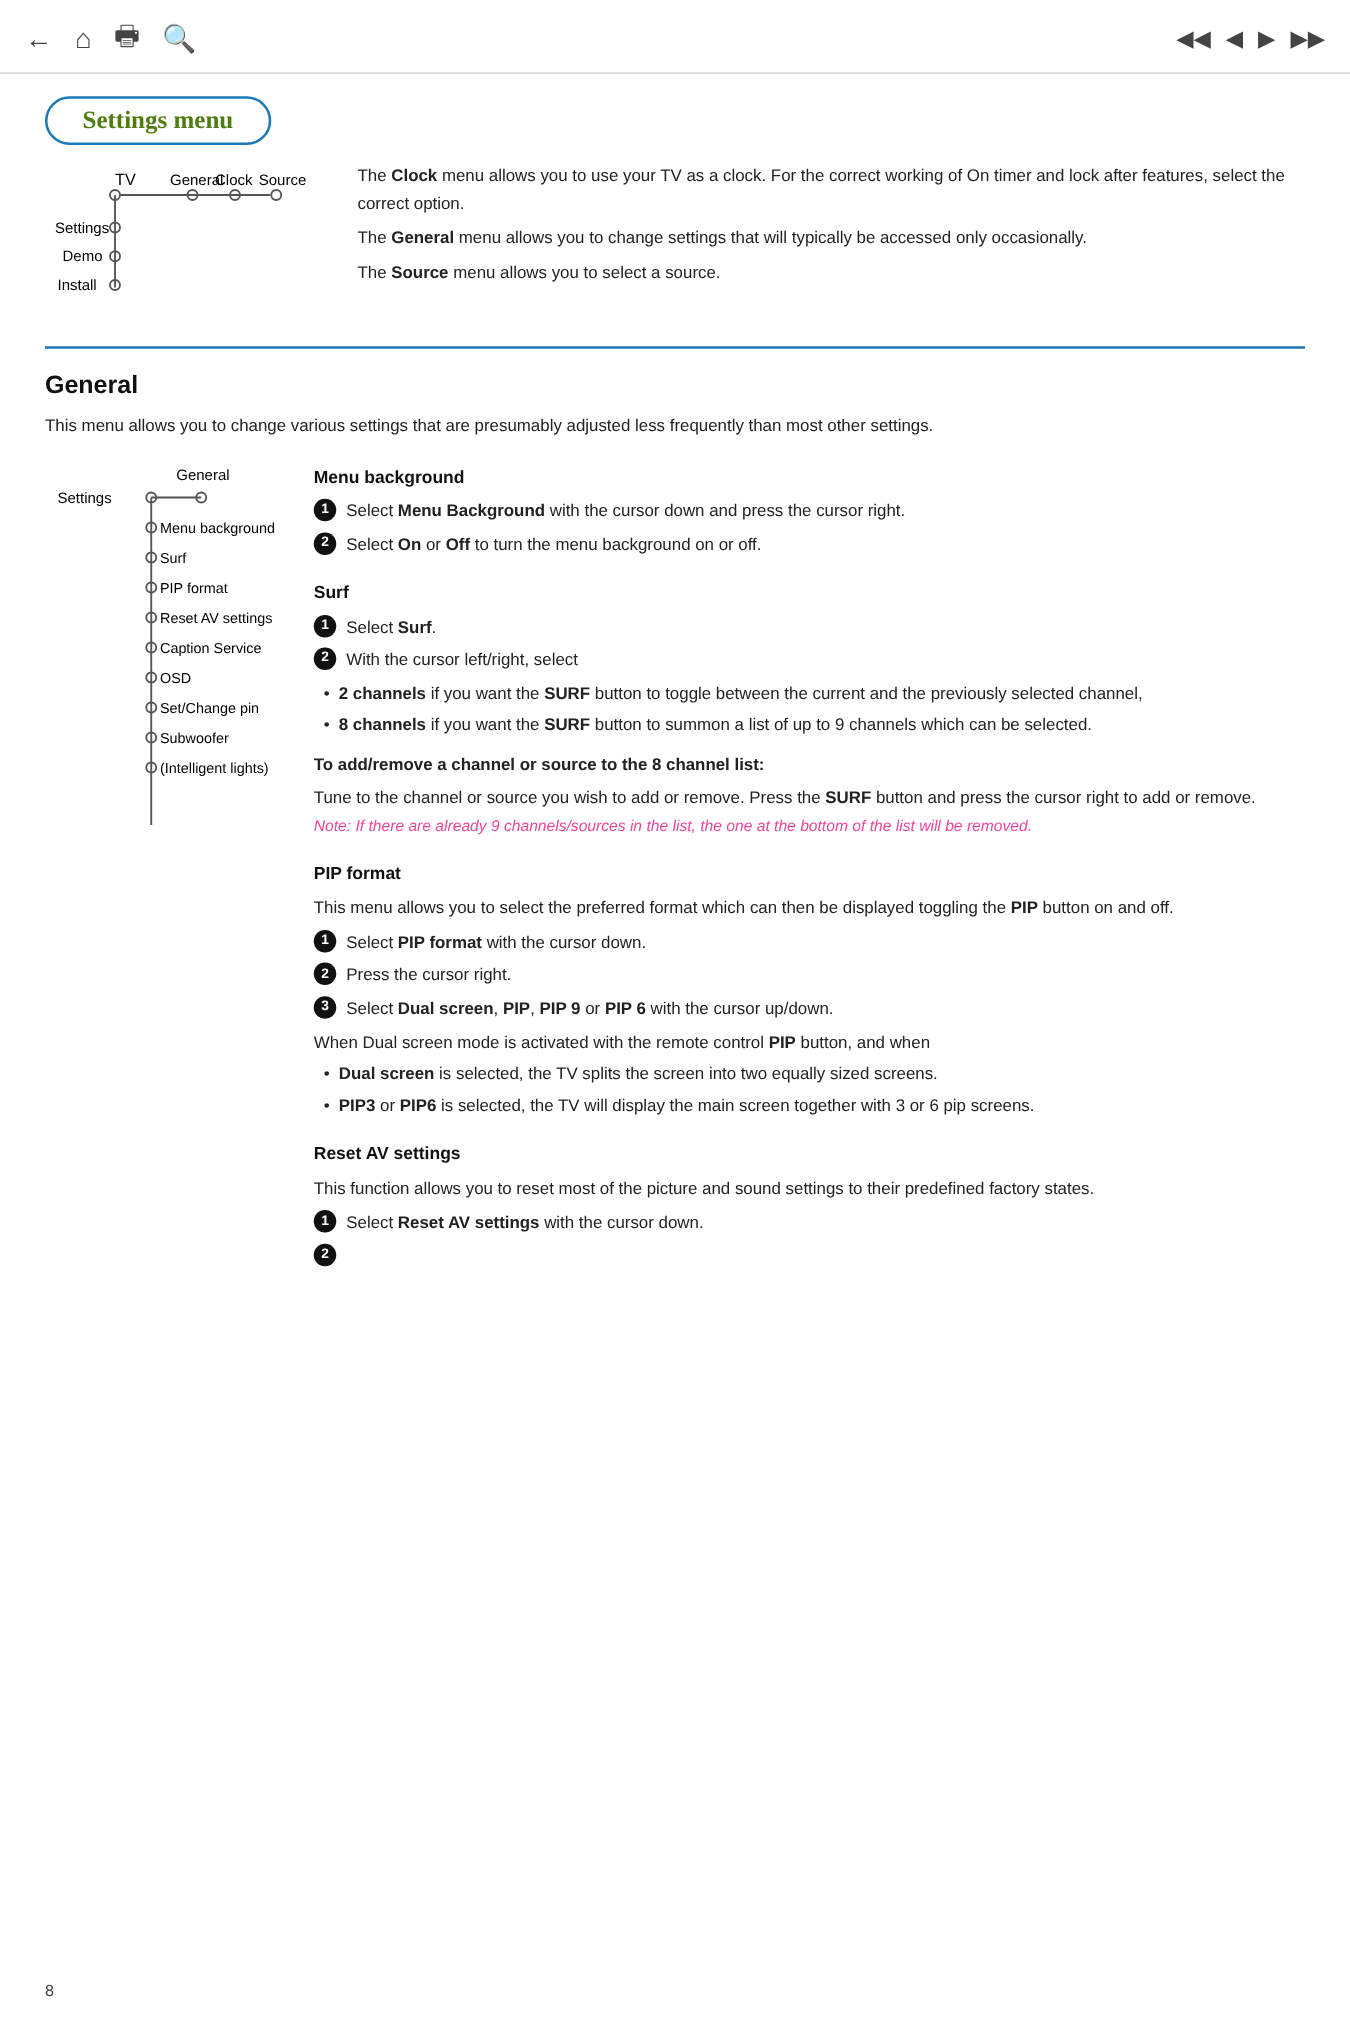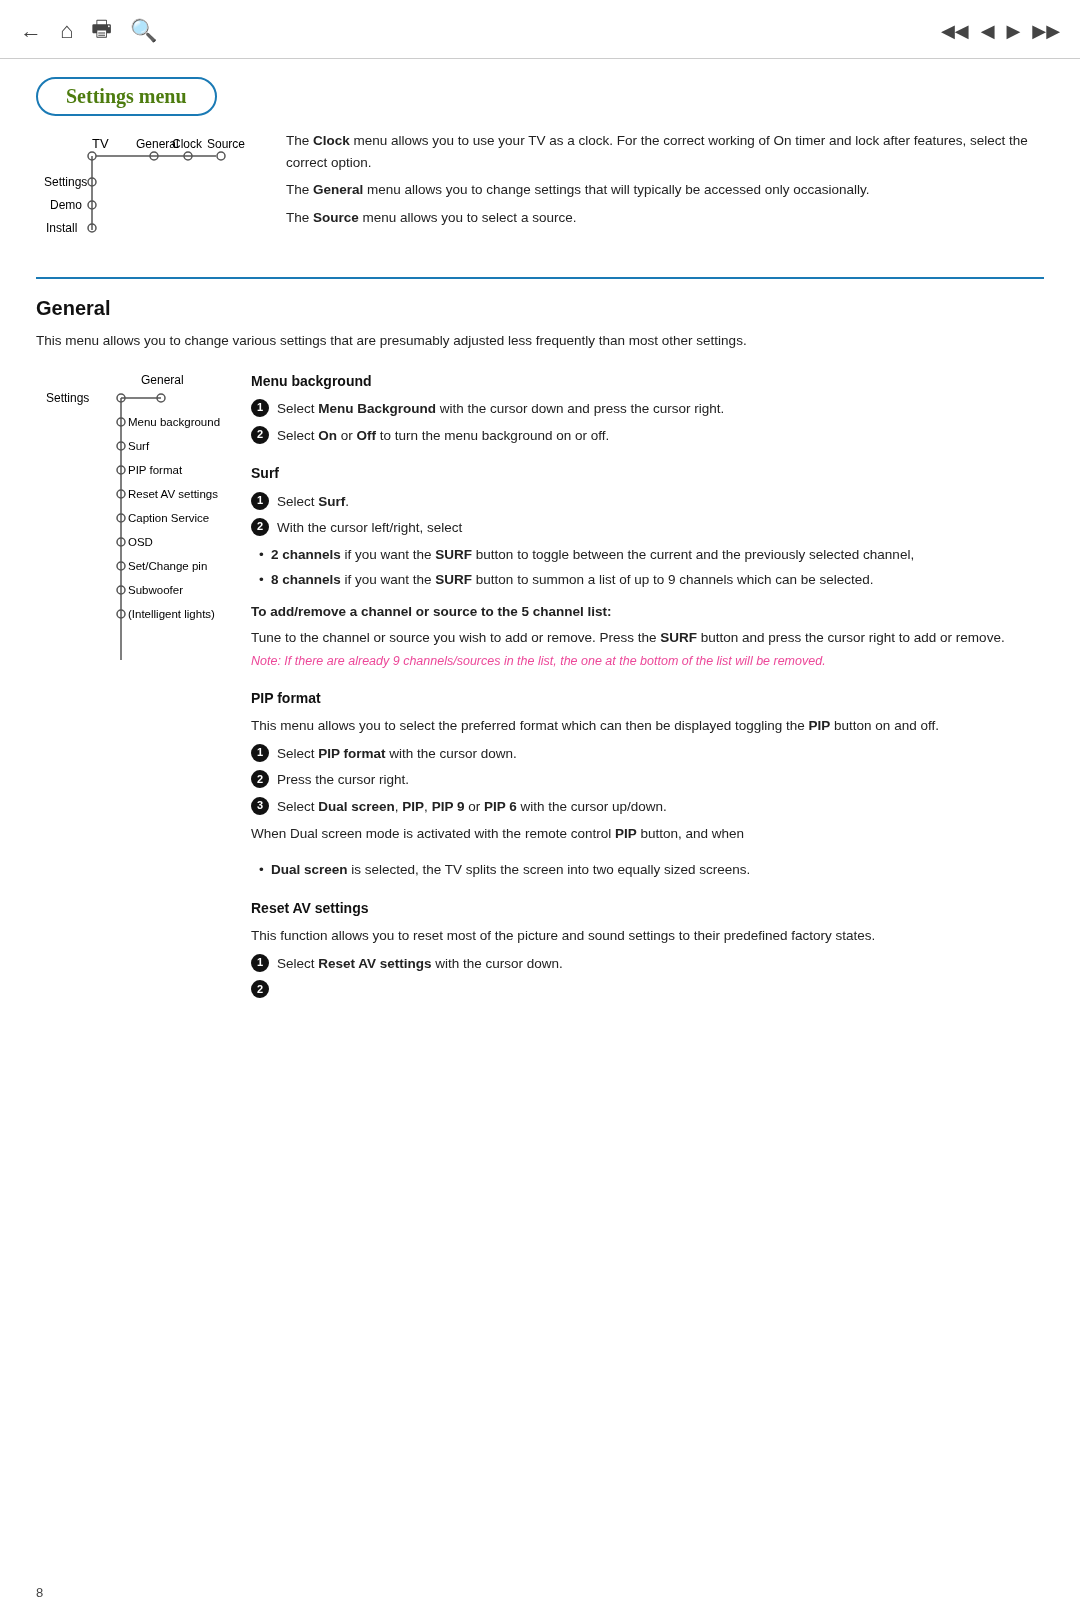--- a/index.html
+++ b/index.html
@@ -338,42 +338,45 @@
         <span class="num-circle">2</span>
         <span>With the cursor left/right, select</span>
       </div>
       <div class="bullet-item">
         <strong>2 channels</strong> if you want the <strong>SURF</strong> button to toggle between the current and the previously selected channel,
       </div>
       <div class="bullet-item">
         <strong>8 channels</strong> if you want the <strong>SURF</strong> button to summon a list of up to 9 channels which can be selected.
       </div>
 
-      <p class="to-heading">To add/remove a channel or source to the 5 channel list:</p>
+      <p class="to-heading">To add/remove a channel or source to the 8 channel list:</p>
       <p style="margin-bottom:4px;">Tune to the channel or source you wish to add or remove. Press the <strong>SURF</strong> button and press the cursor right to add or remove.</p>
       <p class="note-text">Note: If there are already 9 channels/sources in the list, the one at the bottom of the list will be removed.</p>
 
       <div class="subsection-heading">PIP format</div>
       <p style="margin-bottom:6px;">This menu allows you to select the preferred format which can then be displayed toggling the <strong>PIP</strong> button on and off.</p>
       <div class="num-item">
         <span class="num-circle">1</span>
         <span>Select <strong>PIP format</strong> with the cursor down.</span>
       </div>
       <div class="num-item">
         <span class="num-circle">2</span>
         <span>Press the cursor right.</span>
       </div>
       <div class="num-item">
         <span class="num-circle">3</span>
         <span>Select <strong>Dual screen</strong>, <strong>PIP</strong>, <strong>PIP 9</strong> or <strong>PIP 6</strong> with the cursor up/down.</span>
       </div>
-      <p style="margin-bottom:15px;">When Dual screen mode is activated with the remote control <strong>PIP</strong> button, and when</p>
+      <p style="margin-bottom:4px;">When Dual screen mode is activated with the remote control <strong>PIP</strong> button, and when</p>
       <div class="bullet-item">
         <strong>Dual screen</strong> is selected, the TV splits the screen into two equally sized screens.
       </div>
+      <div class="bullet-item">
+        <strong>PIP3</strong> or <strong>PIP6</strong> is selected, the TV will display the main screen together with 3 or 6 pip screens.
+      </div>
 
       <div class="subsection-heading">Reset AV settings</div>
       <p style="margin-bottom:6px;">This function allows you to reset most of the picture and sound settings to their predefined factory states.</p>
       <div class="num-item">
         <span class="num-circle">1</span>
         <span>Select <strong>Reset AV settings</strong> with the cursor down.</span>
       </div>
       <div class="num-item">
         <span class="num-circle">2</span>
       </div>

